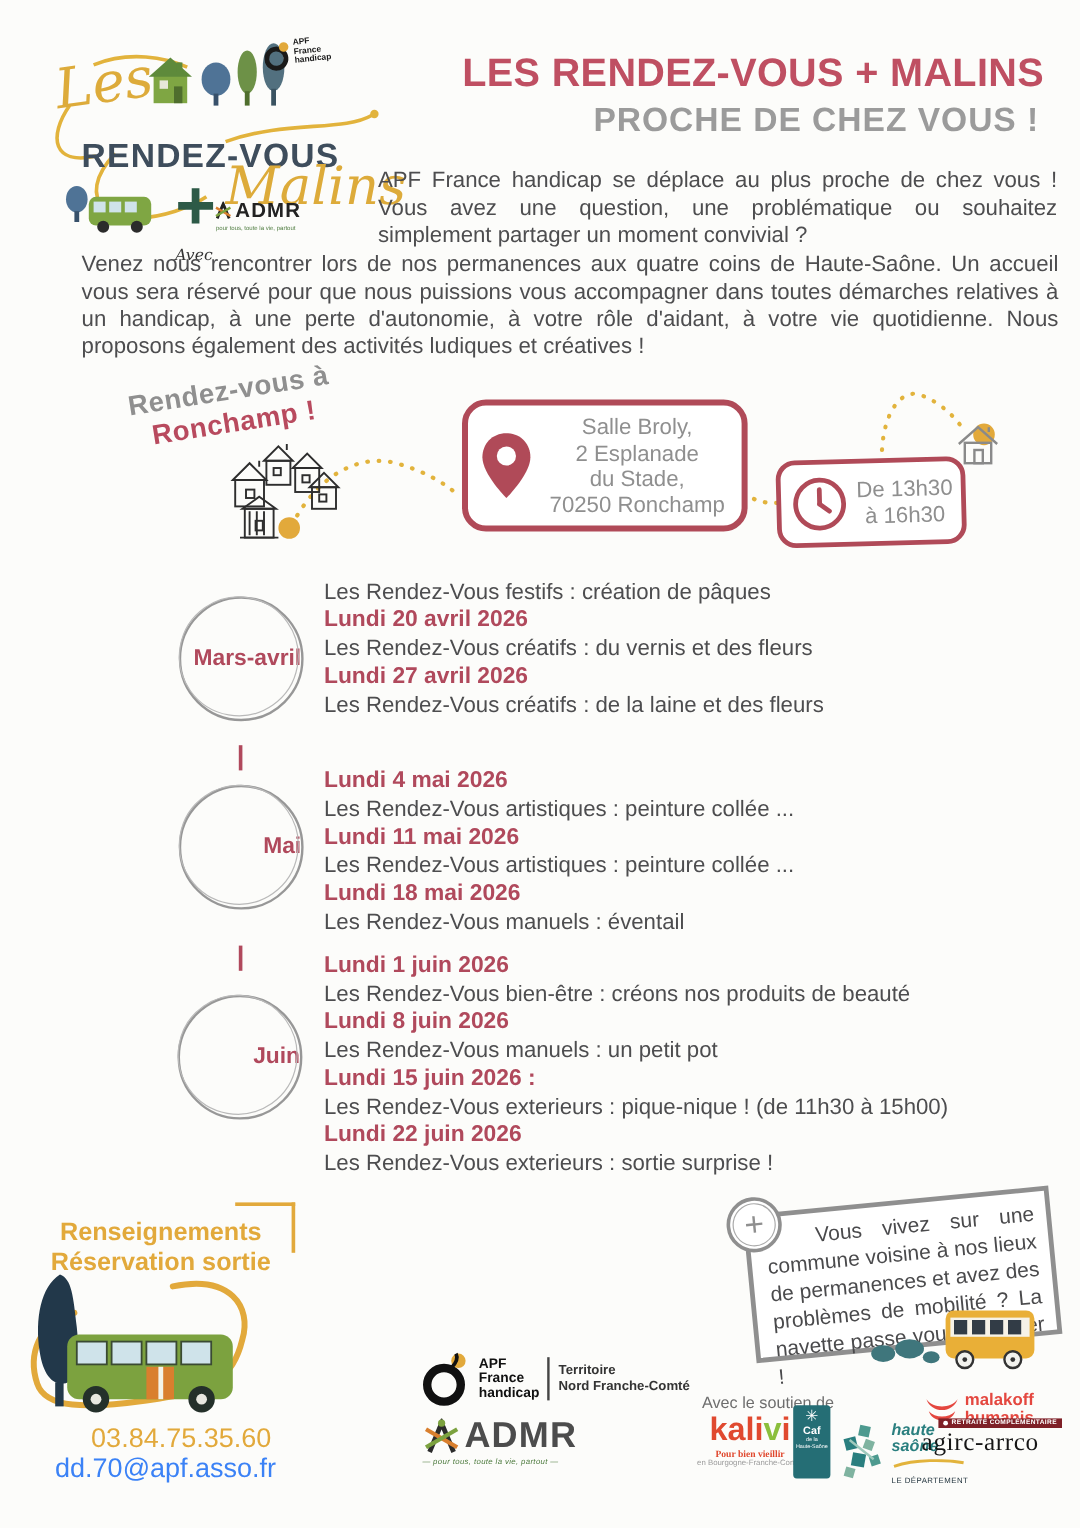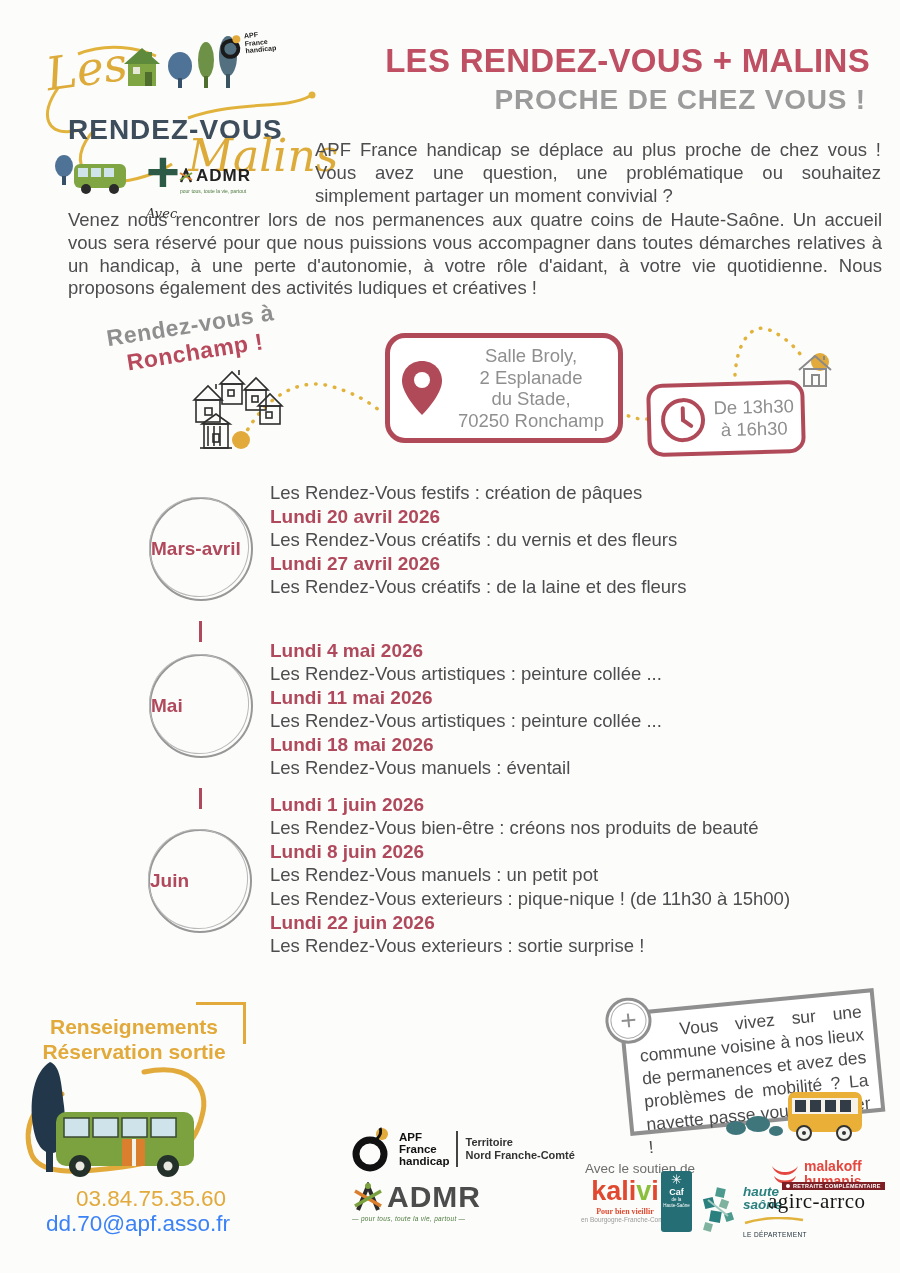--- a/index.html
+++ b/index.html
@@ -47,21 +47,21 @@
   .loc-badge { left:385px; top:322px; width:238px; height:110px;
     border:5px solid #b04a58; border-radius:20px; display:flex; align-items:center; background:#fff;margin-top:11px; }
   .loc-text { flex:1; text-align:center; font-size:18.5px; line-height:21.5px; color:#8f8f8f; }
   .time-badge { left:647px; top:382px; width:158px; height:73px;
     border:4.5px solid #b04a58; border-radius:16px; display:flex; align-items:center;
     transform:rotate(-1.5deg); background:#fff; }
   .time-text { flex:1; text-align:center; font-size:18.5px; line-height:21.5px; color:#8f8f8f; }
 
   
   .month-circle { width:104px; height:104px; border:2.5px solid #979797;
-    border-radius:50%; display:flex; align-items:center; justify-content:flex-start; }
+    border-radius:50%; display:flex; align-items:center; justify-content:flex-end; }
   .month-circle::before { content:""; position:absolute; inset:-2px 2px 2px -2px;
     border:1.5px solid #b9b9b9; border-radius:50%; transform:rotate(10deg); }
   .month-label { font-size:19px; font-weight:700; color:#b0495c; }
   .connector { left:199px; width:3px; height:21px; background:#b0495c; }
   .events { width:615px; }
   .event { margin-bottom:1px; }
   .event .date { font-size:19px; font-weight:700; color:#b0495c; line-height:23px; }
   .event .desc { font-size:18.5px; color:#4d4d4f; line-height:23px; }
 
   
@@ -305,20 +305,21 @@
     <div class="abs events" style="left:270px;top:793px">
       <div class="event">
         <div class="date">Lundi 1 juin 2026</div>
         <div class="desc">Les Rendez-Vous bien-être : créons nos produits de beauté</div>
       </div>
       <div class="event">
         <div class="date">Lundi 8 juin 2026</div>
         <div class="desc">Les Rendez-Vous manuels : un petit pot</div>
       </div>
       <div class="event">
+        <div class="date">Lundi 15 juin 2026 :</div>
         <div class="desc">Les Rendez-Vous exterieurs : pique-nique ! (de 11h30 à 15h00)</div>
       </div>
       <div class="event">
         <div class="date">Lundi 22 juin 2026</div>
         <div class="desc">Les Rendez-Vous exterieurs : sortie surprise !</div>
       </div>
     </div>
   </section>
 
   <div class="abs bracket"></div>

